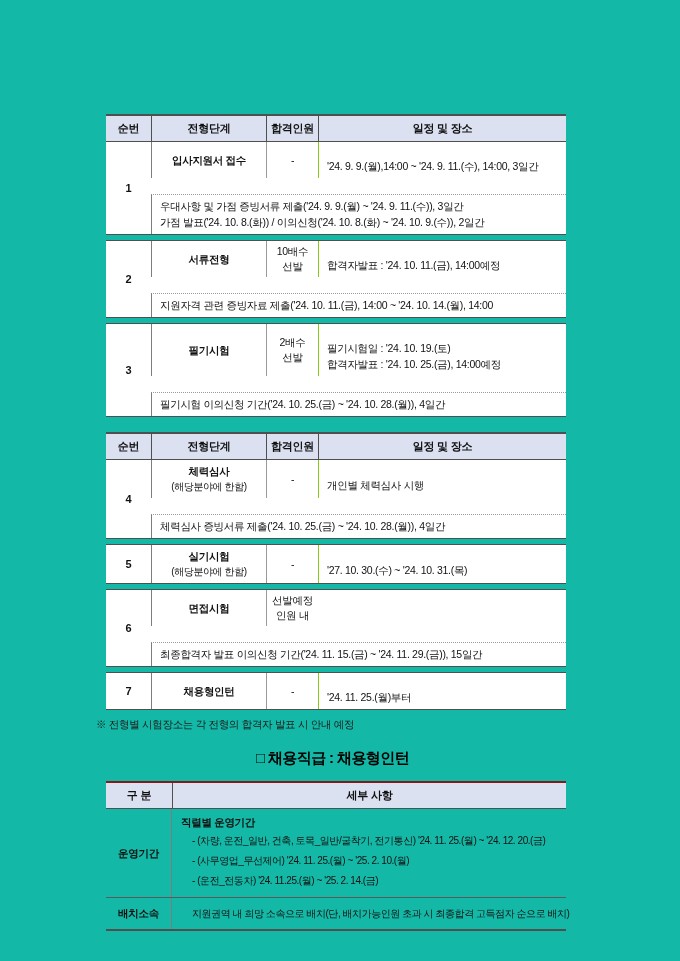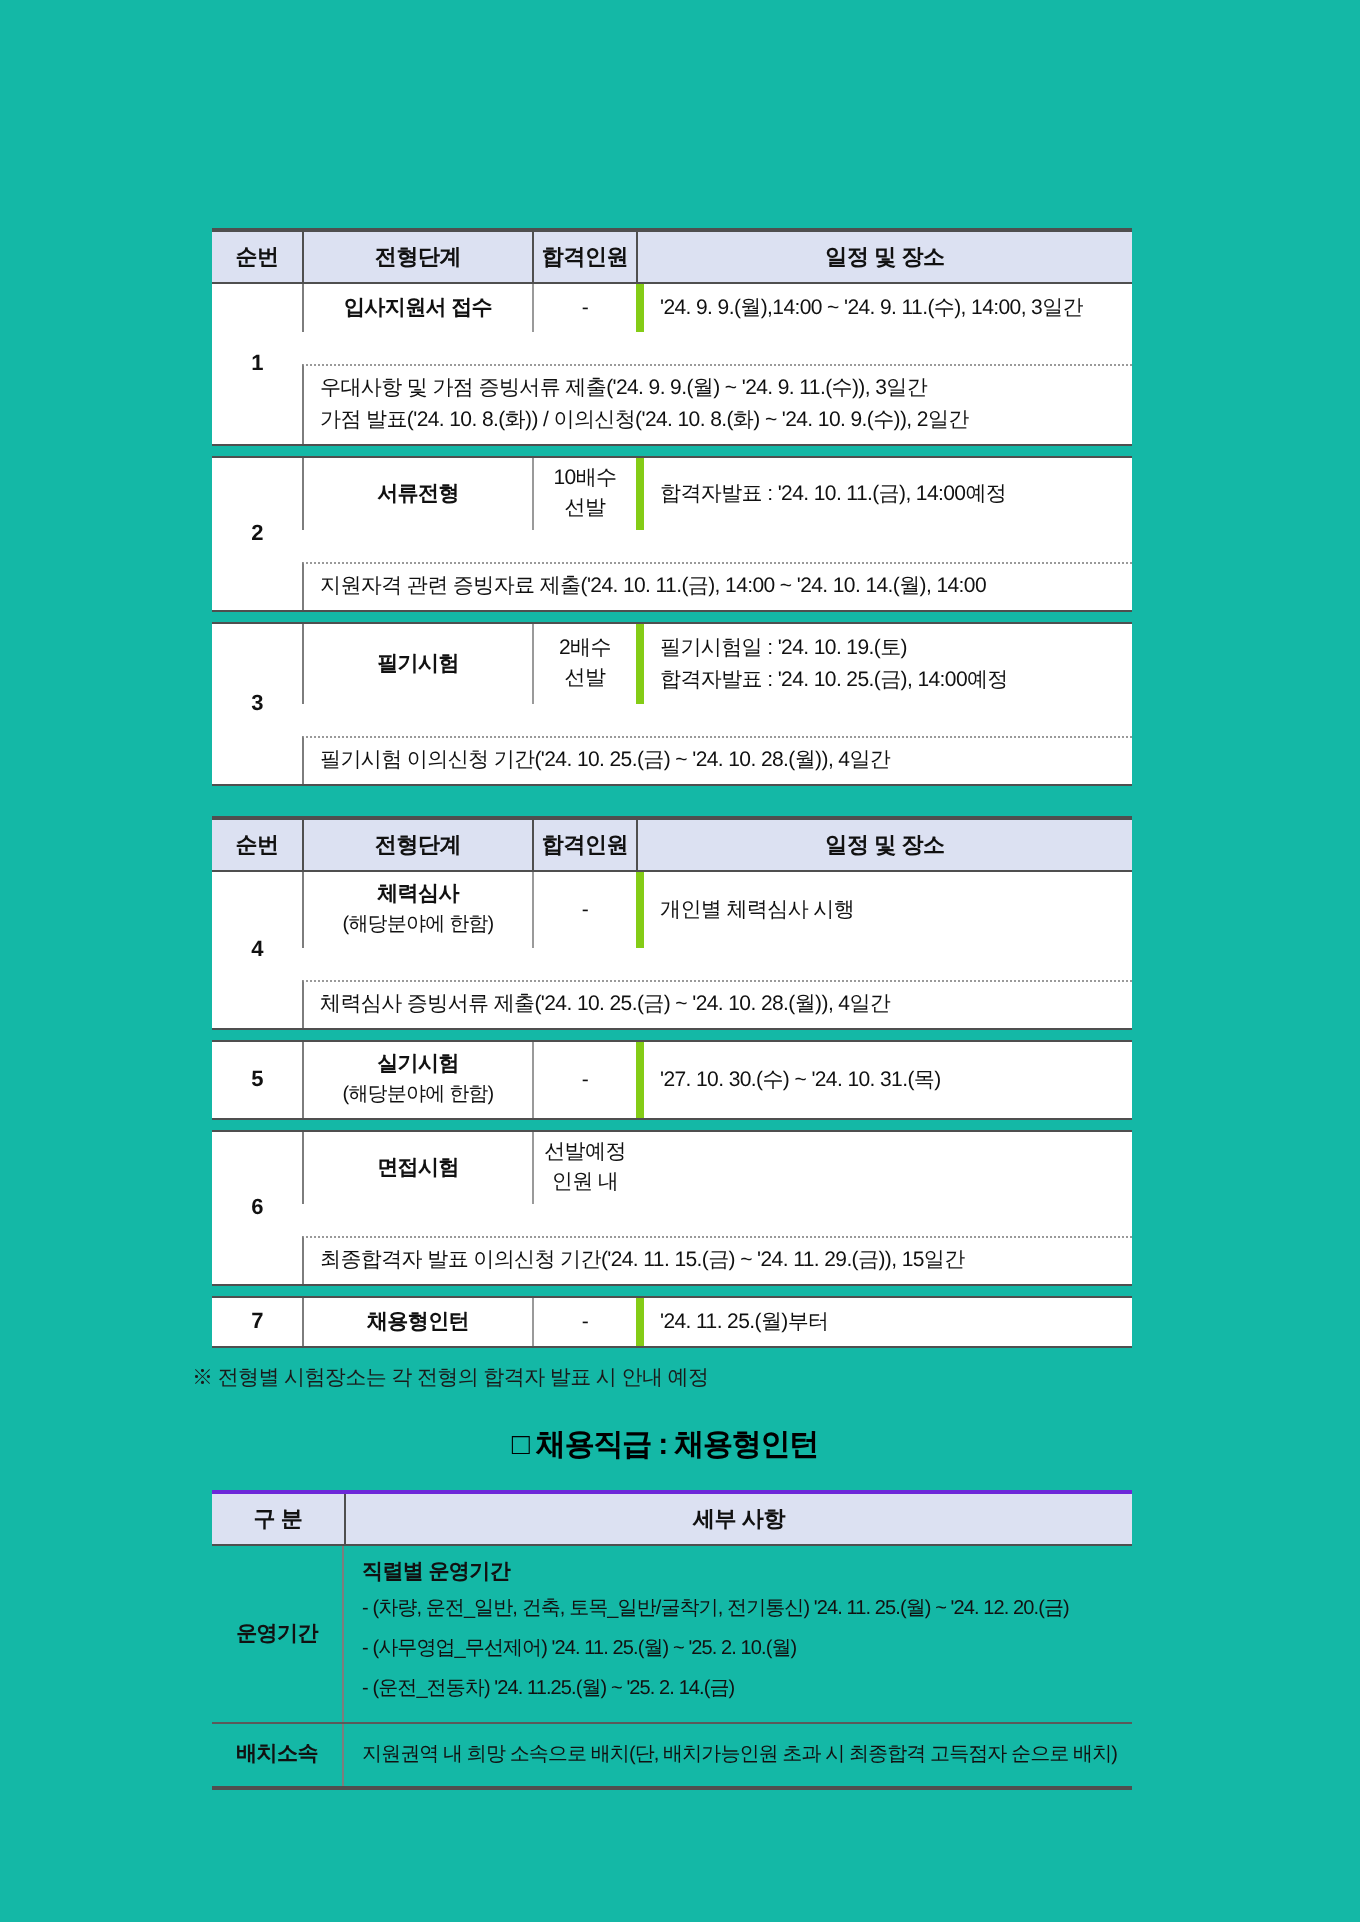--- a/index.html
+++ b/index.html
@@ -25,33 +25,33 @@
 
   .cell { font-size:10.5px; letter-spacing:-0.3px; line-height:15px; }
   .c-no { grid-column:1; display:flex; align-items:center; justify-content:center;
           font-weight:bold; font-size:11px; }
   .span2 { grid-row:1 / 3; }
   .c-stage { grid-column:2; border-left:1px solid #7d7d7d; display:flex; flex-direction:column;
              align-items:center; justify-content:center; font-weight:bold; padding:4px 2px; }
   .c-stage .sub { font-weight:normal; font-size:10px; letter-spacing:-0.4px; }
   .c-quota { grid-column:3; border-left:1px solid #9a9a9a; display:flex; flex-direction:column;
              align-items:center; justify-content:center; padding:3px 1px; }
-  .c-sched { grid-column:4; border-left:4px solid #84cc16; display:flex; flex-direction:column;
-             justify-content:center; padding:4px 6px 4px 8px; line-height:16px; }
+  .c-sched { grid-column:4; border-left:1px solid #84cc16; display:flex; flex-direction:column;
+             justify-content:center; padding:16px 6px 4px 8px; line-height:16px; }
   .c-notes { grid-column:2 / 5; border-left:1px solid #7d7d7d; border-top:1px dotted #9a9a9a;
              padding:3px 6px 4px 8px; line-height:16px;margin-top:16px; }
-  .tight { font-size:10px; letter-spacing:-0.45px; white-space:nowrap; }
+  .tight { font-size:10px; letter-spacing:-0.45px; white-space:nowrap;margin-left:11px; }
 
   .tbl2 { margin-top:15px; }
 
   .doc-note { margin:8px 0 0 1px; font-size:10.5px; letter-spacing:-0.3px; color:#1a1a1a; }
   .sec-title { margin:17px 0 0 -3px; font-size:15px; font-weight:bold; letter-spacing:-0.6px; color:#000;text-align:center; }
 
   .tbl3 { margin-top:13px; }
-  .tbl3 .thead { border-top:2px solid #6d28d9; }
+  .tbl3 .thead { border-top:2px solid #7f1d1d; }
   .trow { border-bottom:1px solid #5a5a5a; }
   .trow.last { border-bottom:2px solid #4f4f4f; }
   .c-cat { grid-column:1; border-right:1px solid #7d7d7d; display:flex; align-items:center;
            justify-content:center; font-weight:bold; font-size:10.5px; letter-spacing:-0.3px; }
   .c-detail { grid-column:2; padding:5px 6px 6px 9px; }
   .c-detail.vcenter { display:flex; align-items:center; min-height:31px; padding-top:3px; padding-bottom:3px; }
   .d-title { font-weight:bold; font-size:10.5px; letter-spacing:-0.3px; line-height:17px; }
   .bullet { line-height:20px; }
 </style>
 </head>

